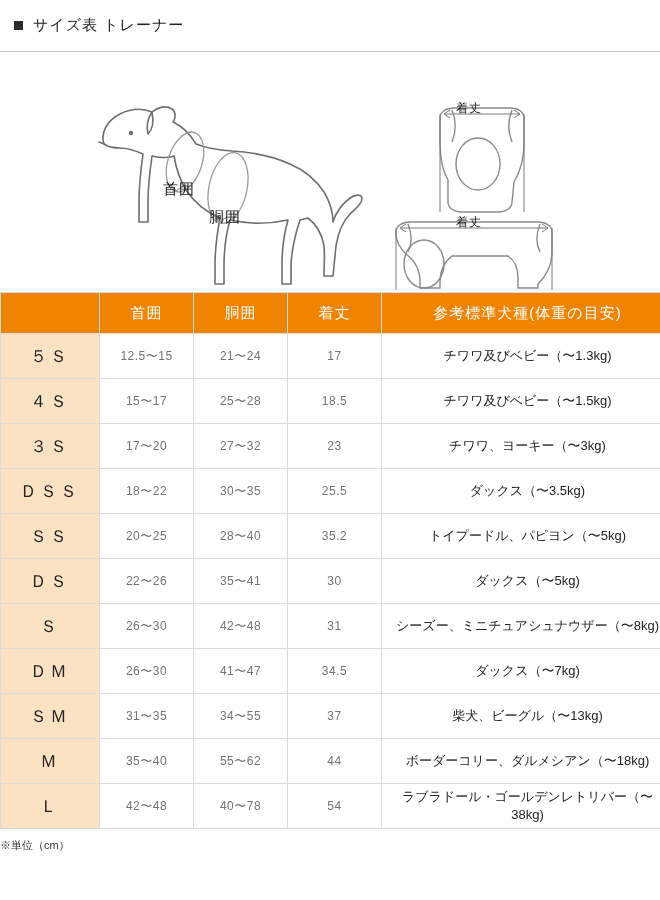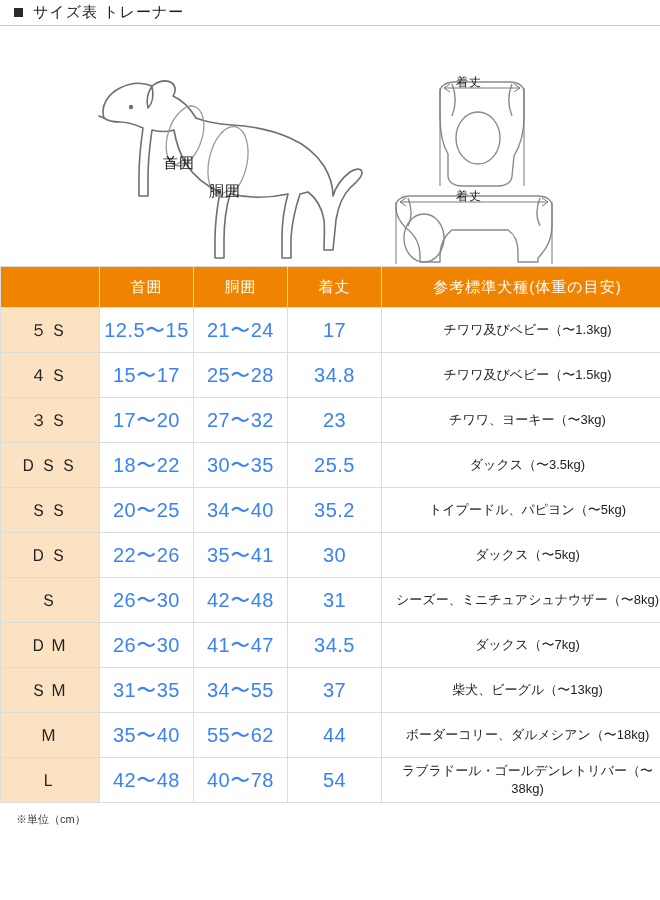--- a/index.html
+++ b/index.html
@@ -15,21 +15,21 @@
     overflow: hidden;
   }
   .page {
     position: relative;
     width: 660px;
     height: 900px;
     box-sizing: border-box;
   }
   
   .header {
-    height: 26px;
+    height: 52px;
     border-bottom: 1px solid #c9c9c9;
     display: flex;
     align-items: center;
     padding-left: 14px;
     box-sizing: border-box;
   }
   .header .sq {
     width: 9px;
     height: 9px;
     background: #2b2b2b;
@@ -89,35 +89,35 @@
   table.size-table thead th.c4 { width: 289px; }
 
   table.size-table td.name {
     background: #fbe2c2;
     font-size: 17px;
     letter-spacing: 3px;
     color: #222;
     margin-left: 16px;
   }
   table.size-table td.val {
-    font-size: 20px;
-    color: #3b82f6;
+    font-size: 12px;
+    color: #737373;
     letter-spacing: 0.5px;
   }
   table.size-table td.breed {
     font-size: 13px;
     color: #222;
     line-height: 1.35;
     padding: 4px 8px;
   }
   table.size-table tbody tr { height: 45px; }
 
   
   .notes {
-    padding: 7px 4px 0 16px;
+    padding: 7px 4px 0 0;
     font-size: 11px;
     color: #333;
     line-height: 1.65;
   }
   .notes div { white-space: nowrap; }
 </style>
 </head>
 <body>
 
 <div class="page">
@@ -239,41 +239,41 @@
           <td class="name">５Ｓ</td>
           <td class="val">12.5〜15</td>
           <td class="val">21〜24</td>
           <td class="val">17</td>
           <td class="breed">チワワ及びベビー（〜1.3kg)</td>
         </tr>
         <tr>
           <td class="name">４Ｓ</td>
           <td class="val">15〜17</td>
           <td class="val">25〜28</td>
-          <td class="val">34.8</td>
+          <td class="val">18.5</td>
           <td class="breed">チワワ及びベビー（〜1.5kg)</td>
         </tr>
         <tr>
           <td class="name">３Ｓ</td>
           <td class="val">17〜20</td>
           <td class="val">27〜32</td>
           <td class="val">23</td>
           <td class="breed">チワワ、ヨーキー（〜3kg)</td>
         </tr>
         <tr>
           <td class="name">ＤＳＳ</td>
           <td class="val">18〜22</td>
           <td class="val">30〜35</td>
           <td class="val">25.5</td>
           <td class="breed">ダックス（〜3.5kg)</td>
         </tr>
         <tr>
           <td class="name">ＳＳ</td>
           <td class="val">20〜25</td>
-          <td class="val">34〜40</td>
+          <td class="val">28〜40</td>
           <td class="val">35.2</td>
           <td class="breed">トイプードル、パピヨン（〜5kg)</td>
         </tr>
         <tr>
           <td class="name">ＤＳ</td>
           <td class="val">22〜26</td>
           <td class="val">35〜41</td>
           <td class="val">30</td>
           <td class="breed">ダックス（〜5kg)</td>
         </tr>

